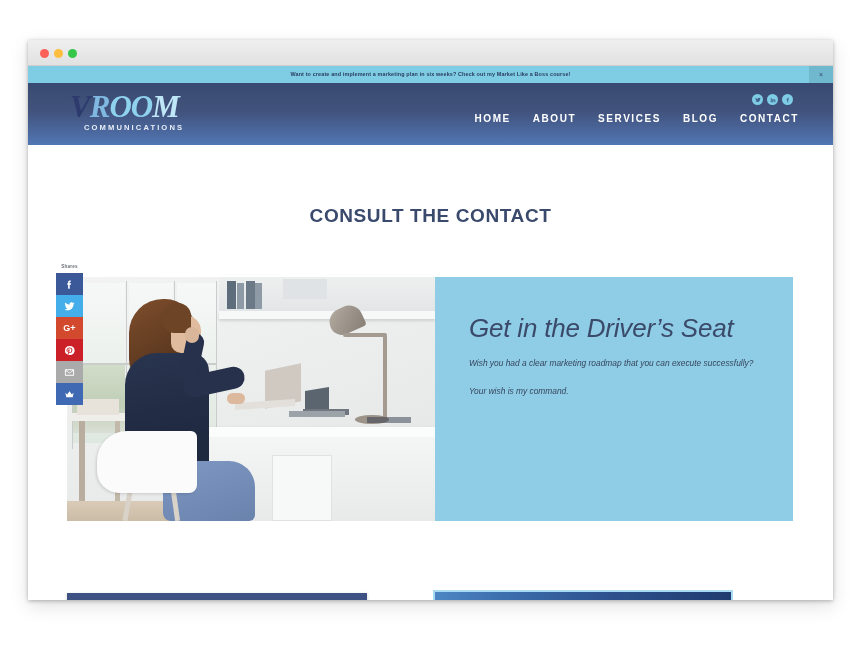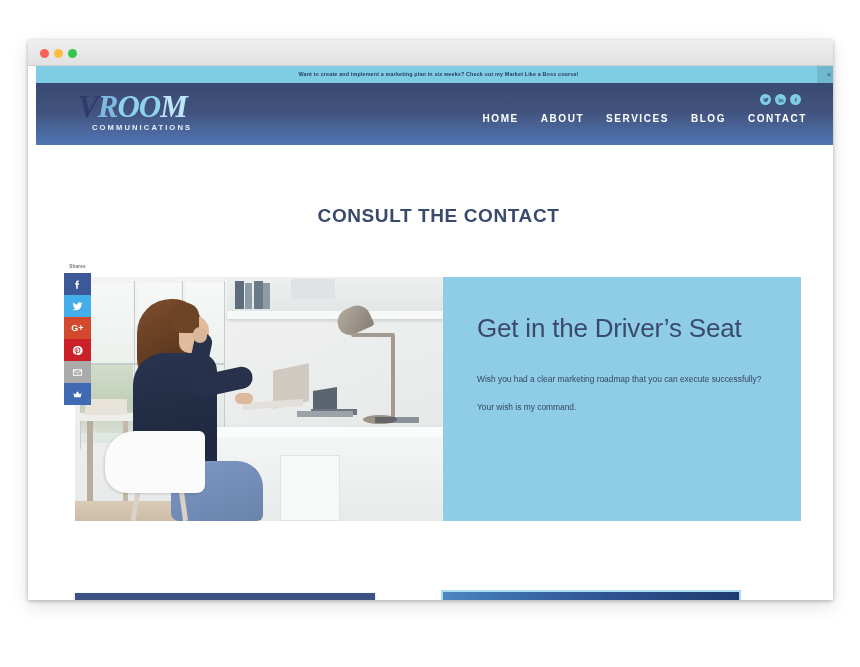--- a/index.html
+++ b/index.html
@@ -23,21 +23,21 @@
     position: absolute; left: 0; top: 0; width: 100%; height: 26px;
     background: linear-gradient(#f0efef, #e2e1e1);
     border-bottom: 1px solid #cfcecd;
   }
   .dot { position: absolute; top: 9px; width: 9px; height: 9px; border-radius: 50%; }
   .dot.red    { left: 12px; background: #fc6058; }
   .dot.yellow { left: 26px; background: #fdbe40; }
   .dot.green  { left: 40px; background: #34c749; }
 
   
-  #page { position: absolute; left: 8px; top: 26px; width: 100%; height: 534px; background:#fff; overflow:hidden; }
+  #page { position: absolute; left: 0; top: 26px; width: 100%; height: 534px; background:#fff; overflow:hidden; }
 
   
   #announcement {
     position: relative; width: 100%; height: 17px;
     background: #7fcde4;
   }
   #announcement-text {
     position: absolute; left: 0; right: 0; top: 0; line-height: 17px;
     text-align: center; font-size: 5.4px; font-weight: bold;
     color: #2a3c5e; letter-spacing: .15px;
@@ -139,27 +139,28 @@
   .hand2     { left:160px; top:116px; width:18px; height:11px; background:#dcb89d; border-radius:6px; }
   .hair      { left:62px; top:22px; width:66px; height:84px; background:linear-gradient(150deg,#7e4e2c 0%,#5f3a20 60%,#4a2d18 100%); border-radius:34px 30px 18px 24px; }
   .face      { left:104px; top:38px; width:30px; height:38px; background:#e0bb9d; border-radius:14px 16px 14px 10px; }
   .hair-front{ left:96px; top:26px; width:28px; height:30px; background:#6d4426; border-radius:16px 14px 4px 12px; }
   .legs      { left:96px; top:184px; width:92px; height:60px; background:linear-gradient(160deg,#7e98c3,#6a83ad); border-radius:16px 26px 6px 8px; }
 
   #hero-panel {
     width: 358px; height: 100%;
     background: #8ecde5;
     padding: 36px 34px 0 34px;
+    font-style: italic;
   }
   #hero-heading {
     font-size: 26px; line-height: 31px; font-weight: normal;
     color: #3b4a6b; letter-spacing: -.2px;
   }
   .hero-para {
-    margin-top: 28px; font-size: 8.4px; line-height: 15px;
+    margin-top: 12px; font-size: 8.4px; line-height: 15px;
     color: #37455f;
   }
   .hero-para.second { margin-top: 13px; }
 
   
   #bottom-left-card {
     position: absolute; left: 39px; top: 527px;
     width: 300px; height: 40px;
     background: #3d5283; overflow: hidden;
     box-shadow: 0 1px 3px rgba(0,0,0,.2);

